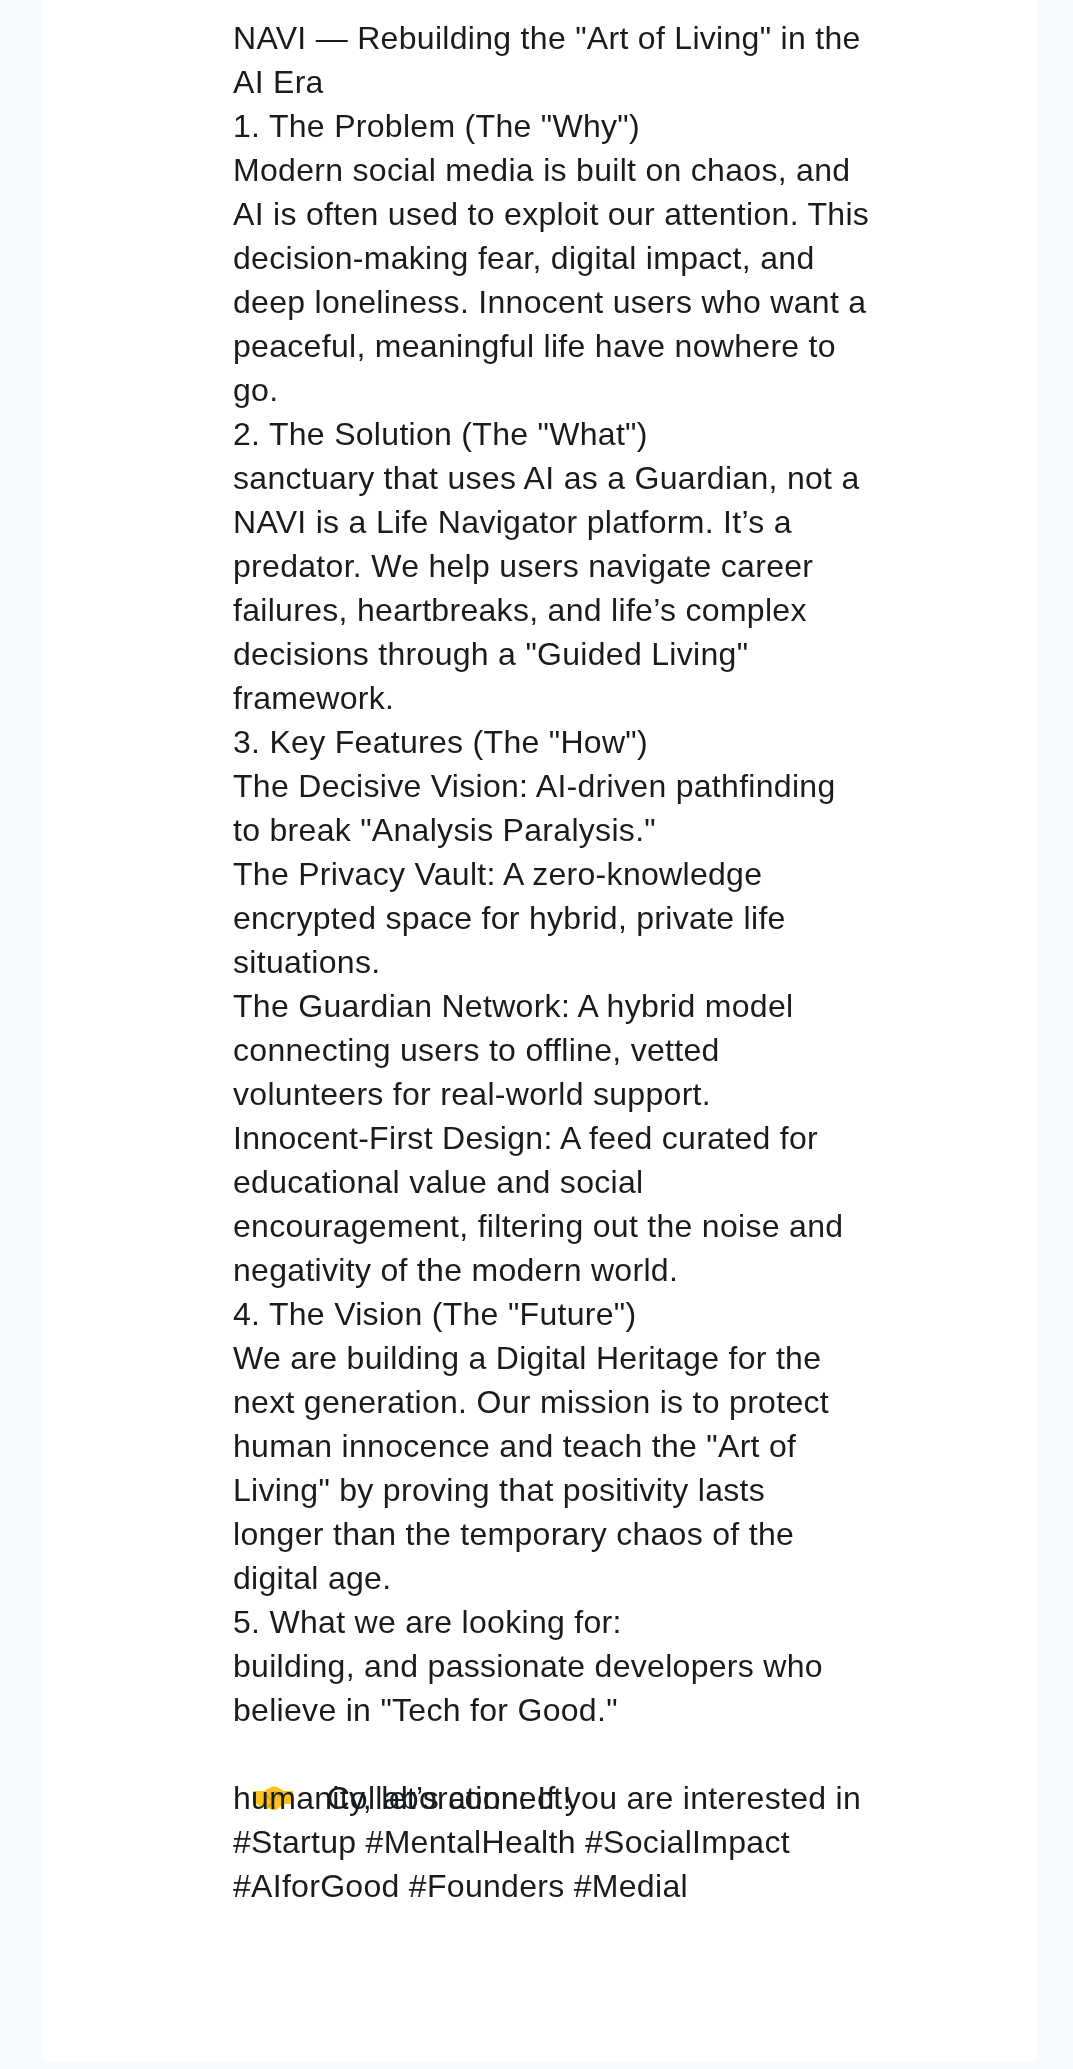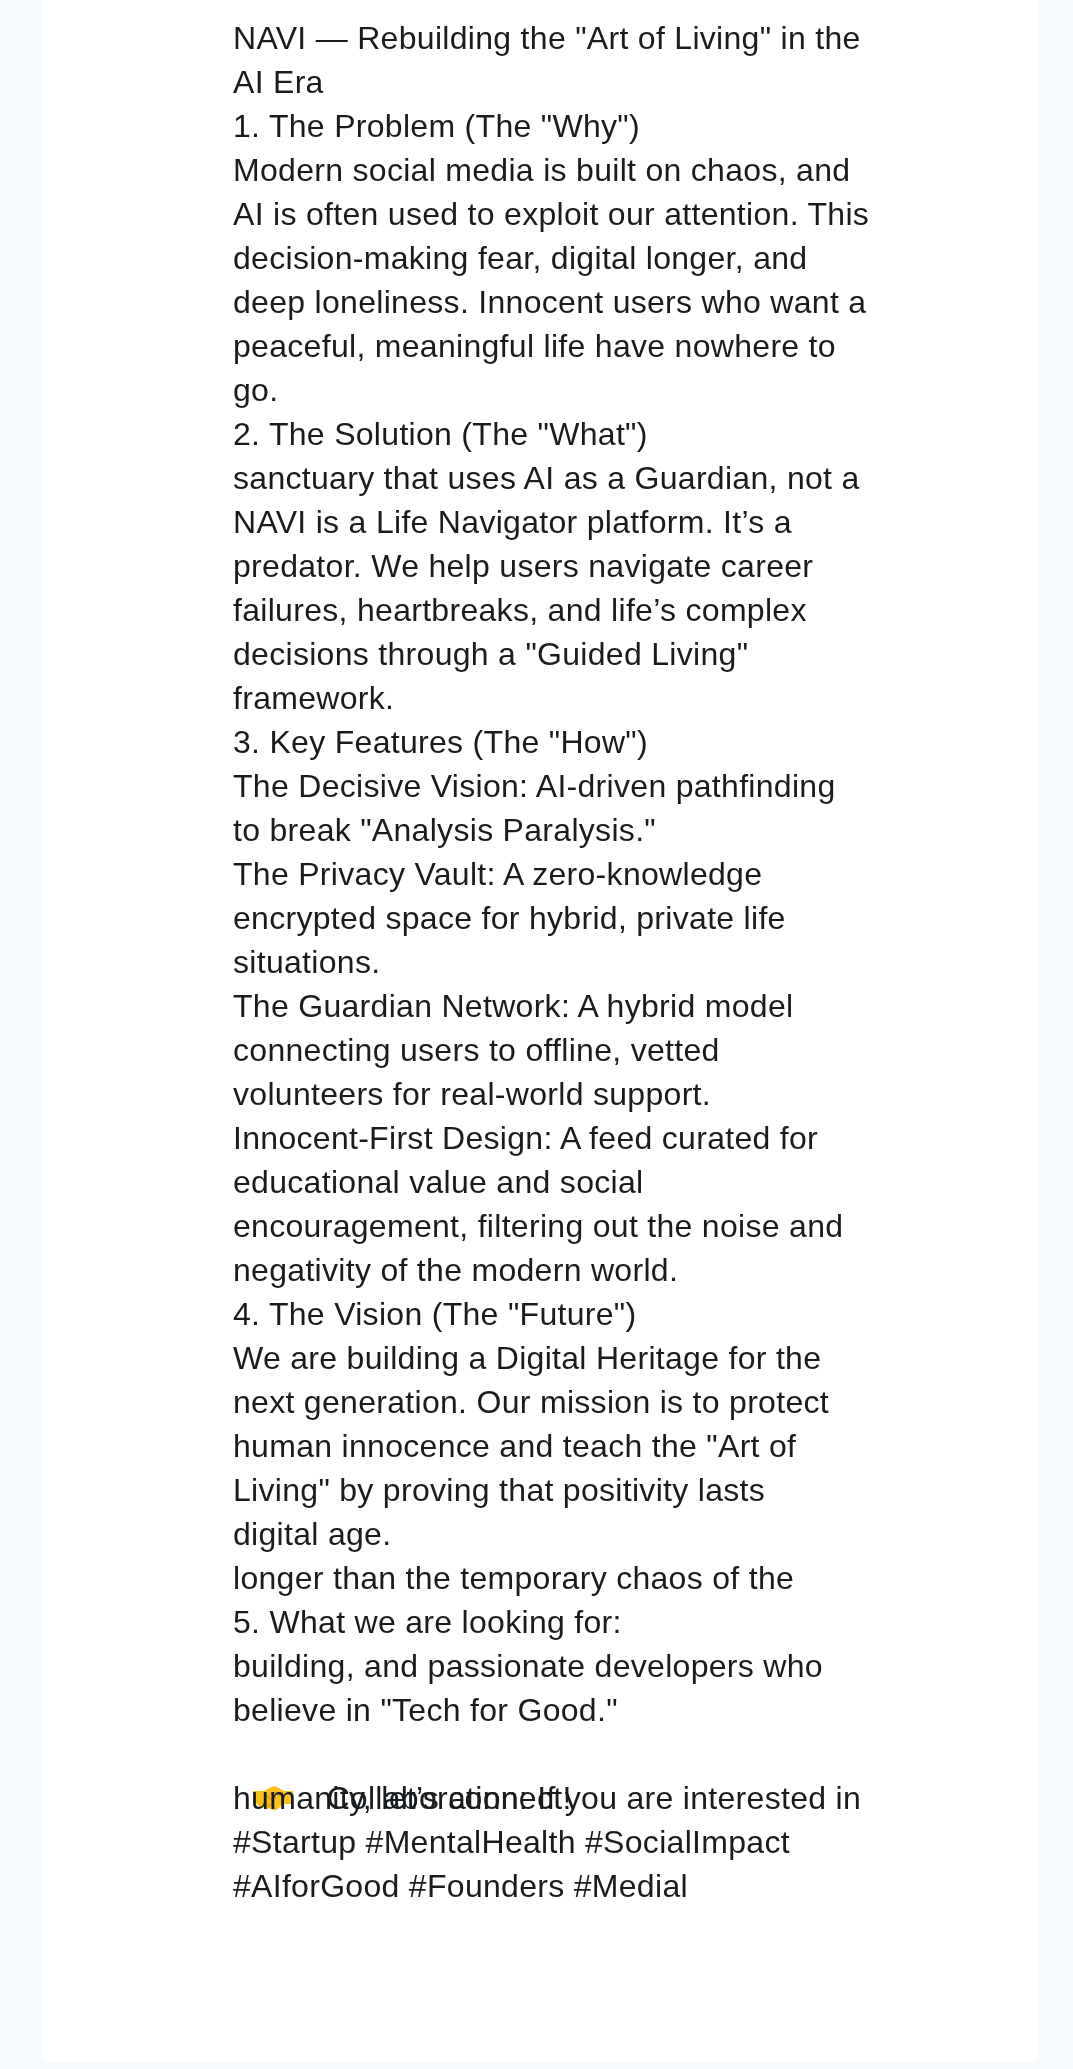--- a/index.html
+++ b/index.html
@@ -43,21 +43,21 @@
 </head>
 <body style="background-color: rgb(248, 251, 253);">
 
 <div class="post-card" style="background-color: rgb(255, 255, 255);">
   <div class="post-text" style="color: rgb(25, 28, 31);">
       <div class="line"><span>NAVI — Rebuilding the "Art of Living" in the</span></div>
       <div class="line"><span>AI Era</span></div>
       <div class="line"><span>1. The Problem (The "Why")</span></div>
       <div class="line"><span>Modern social media is built on chaos, and</span></div>
       <div class="line"><span>AI is often used to exploit our attention. This</span></div>
-      <div class="line"><span>decision-making fear, digital longer, and</span></div>
+      <div class="line"><span>decision-making fear, digital impact, and</span></div>
       <div class="line"><span>deep loneliness. Innocent users who want a</span></div>
       <div class="line"><span>peaceful, meaningful life have nowhere to</span></div>
       <div class="line"><span>go.</span></div>
       <div class="line"><span>2. The Solution (The "What")</span></div>
       <div class="line"><span>sanctuary that uses AI as a Guardian, not a</span></div>
       <div class="line"><span>NAVI is a Life Navigator platform. It’s a</span></div>
       <div class="line"><span>predator. We help users navigate career</span></div>
       <div class="line"><span>failures, heartbreaks, and life’s complex</span></div>
       <div class="line"><span>decisions through a "Guided Living"</span></div>
       <div class="line"><span>framework.</span></div>
@@ -72,22 +72,22 @@
       <div class="line"><span>volunteers for real-world support.</span></div>
       <div class="line"><span>Innocent-First Design: A feed curated for</span></div>
       <div class="line"><span>educational value and social</span></div>
       <div class="line"><span>encouragement, filtering out the noise and</span></div>
       <div class="line"><span>negativity of the modern world.</span></div>
       <div class="line"><span>4. The Vision (The "Future")</span></div>
       <div class="line"><span>We are building a Digital Heritage for the</span></div>
       <div class="line"><span>next generation. Our mission is to protect</span></div>
       <div class="line"><span>human innocence and teach the "Art of</span></div>
       <div class="line"><span>Living" by proving that positivity lasts</span></div>
+      <div class="line"><span>longer than the temporary chaos of the</span></div>
       <div class="line"><span>digital age.</span></div>
-      <div class="line"><span>longer than the temporary chaos of the</span></div>
       <div class="line"><span>5. What we are looking for:</span></div>
       <div class="line"><span>building, and passionate developers who</span></div>
       <div class="line"><span>believe in "Tech for Good."</span></div>
       <div class="line"><span class="emoji handshake-emoji">
   <svg viewBox="0 0 44 32" xmlns="http://www.w3.org/2000/svg" aria-hidden="true">
     <path d="M2 9 h11 l7.5 -4.2 c1.5 -0.8 3.5 -0.8 5 0 L33 9 h9 v13 h-9.5 l-6 5 c-2 1.6 -4.8 1.6 -6.8 0 l-1.4 -1.1 c-1.5 1.4 -3.9 1.3 -5.3 -0.2 l-0.8 -0.8 c-1.7 0.7 -3.7 0 -4.6 -1.6 L2 20 Z" fill="#fcc21b"></path>
     <path d="M15.5 13.5 l4.5 4 M19.5 11.5 l4.8 4.2 M24 10 l4.8 4.2 M11.9 23.7 l2.6 -2.6 M17.1 24.6 l2.9 -2.9" stroke="#d99e28" stroke-width="1.7" stroke-linecap="round" fill="none"></path>
   </svg>
 </span><span>Collaboration: If you are interested in</span></div>
       <div class="line"><span>humanity, let’s connect!</span></div>

